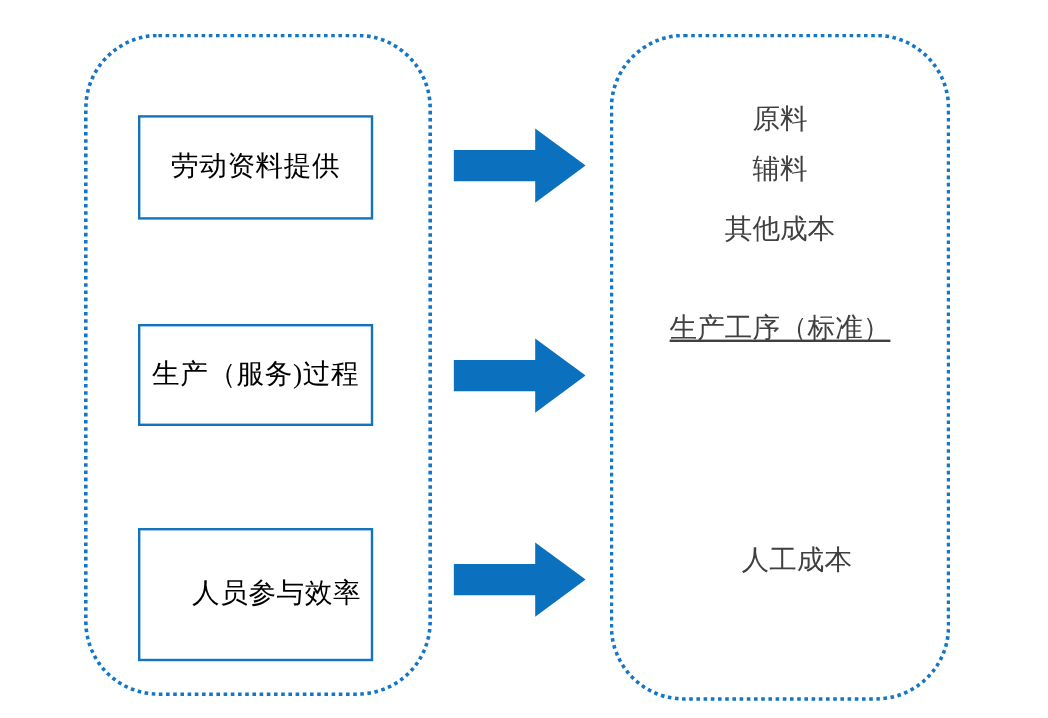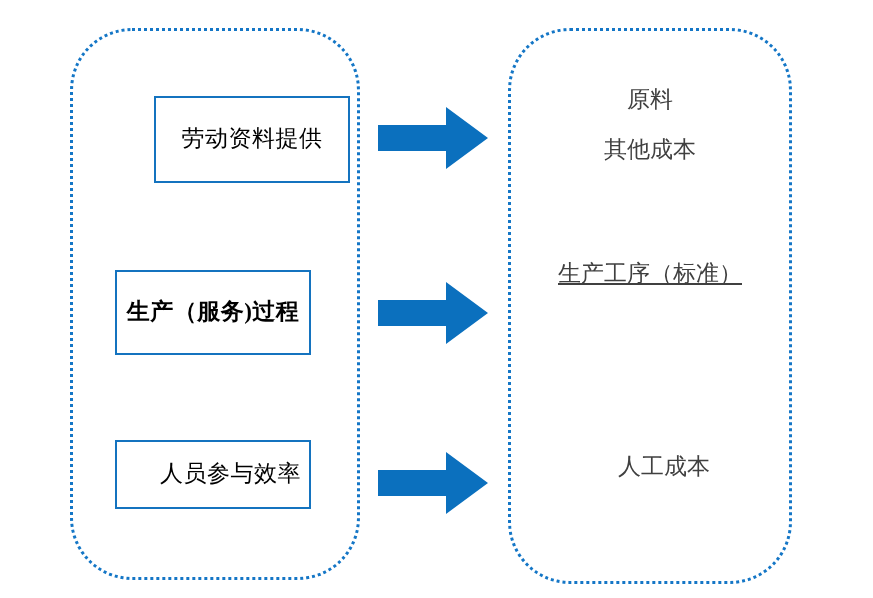--- a/index.html
+++ b/index.html
@@ -39,23 +39,23 @@
     align-items: center;
     justify-content: center;
   }
   .driver-box-label {
     color: #000000;
     font-size: 23px;
     line-height: 1.25;
     white-space: nowrap;
     letter-spacing: 0.5px;
   }
-  #driver-box-0 { left: 115px; top: 96px;  width: 196px; height: 87px; margin-left: 39px; }
-  #driver-box-1 { left: 115px; top: 270px; width: 196px; height: 85px; font-weight: bold; }
-  #driver-box-2 { left: 115px; top: 440px; width: 196px; height: 69px; padding-left: 35px; }
+  #driver-box-0 { left: 115px; top: 96px;  width: 196px; height: 87px; }
+  #driver-box-1 { left: 115px; top: 270px; width: 196px; height: 85px; }
+  #driver-box-2 { left: 115px; top: 440px; width: 196px; height: 111px; padding-left: 35px; }
 
   
   .flow-arrow {
     position: absolute;
     width: 110px;
     height: 66px;
   }
   #flow-arrow-0 { left: 378px; top: 105px; }
   #flow-arrow-1 { left: 378px; top: 280px; }
   #flow-arrow-2 { left: 378px; top: 450px; }
@@ -110,20 +110,21 @@
   <svg class="flow-arrow" id="flow-arrow-1" viewBox="0 0 110 66">
     <polygon points="0,20 68,20 68,2 110,33 68,64 68,46 0,46" fill="#0B70BE"></polygon>
   </svg>
 
   <svg class="flow-arrow" id="flow-arrow-2" viewBox="0 0 110 66">
     <polygon points="0,20 68,20 68,2 110,33 68,64 68,46 0,46" fill="#0B70BE"></polygon>
   </svg>
 
   <div class="outcome-block" id="outcome-block-0">
     <div class="outcome-line">原料</div>
+    <div class="outcome-line">辅料</div>
     <div class="outcome-line">其他成本</div>
   </div>
 
   <div class="outcome-block" id="outcome-block-1">
     <div class="outcome-line">生产工序（标准）</div>
   </div>
 
   <div class="outcome-block" id="outcome-block-2">
     <div class="outcome-line">人工成本</div>
   </div>

